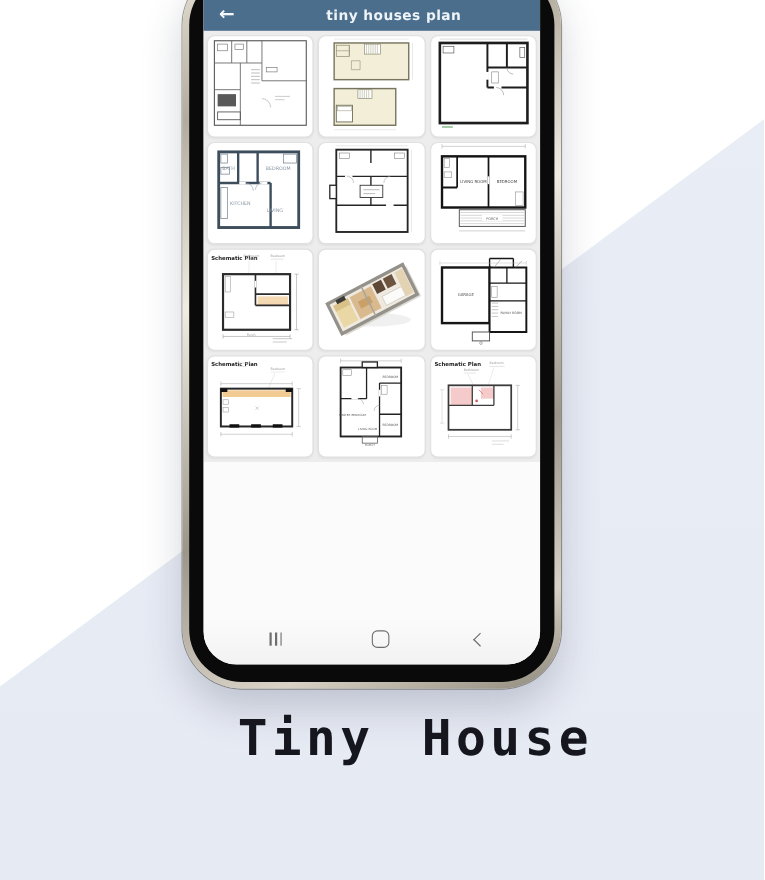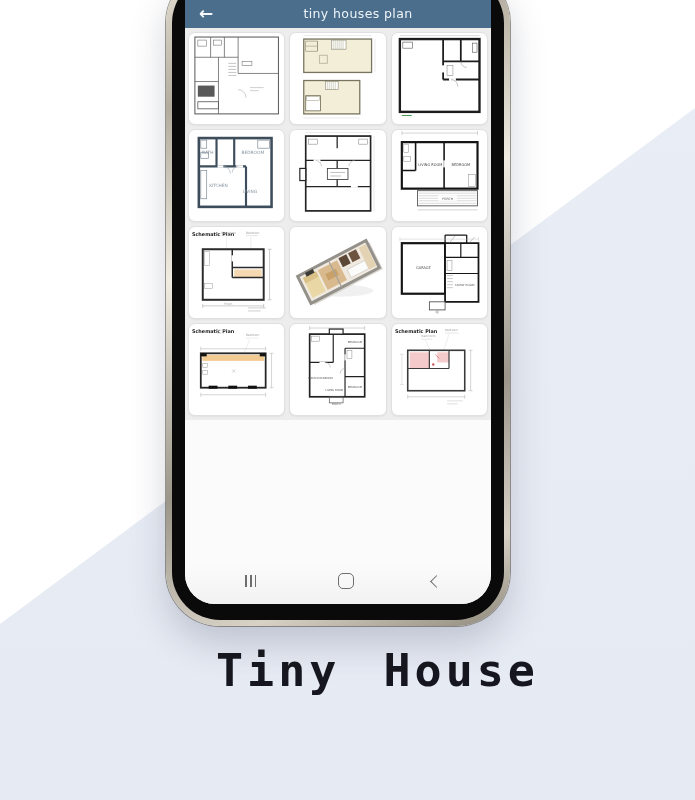--- a/index.html
+++ b/index.html
@@ -17,21 +17,21 @@
     box-shadow:0 0 0 1px rgba(80,74,62,.55), 0 18px 36px rgba(50,60,85,.22);}
   .phone-bezel{width:100%;height:100%;box-sizing:border-box;background:#0a0a0a;
     border-radius:48px;padding:13px 13px 16px 13px;}
   .phone-screen{position:relative;width:100%;height:100%;box-sizing:border-box;background:#fbfbfb;
     border-radius:6px 6px 30px 30px;overflow:hidden;display:flex;flex-direction:column;}
 
   
   .appbar{height:40px;flex:0 0 40px;background:#4b6e8d;display:flex;align-items:flex-end;position:relative;}
   .appbar-inner{height:30px;width:100%;display:flex;align-items:center;position:relative;}
   .back-arrow{position:absolute;left:14px;color:#f4f8fb;font-size:17px;font-weight:bold;line-height:1;cursor:pointer;}
-  .appbar-title{width:100%;text-align:center;color:#eef4f8;font-size:12.5px;font-weight:normal;letter-spacing:.4px;padding-left:40px;}
+  .appbar-title{width:100%;text-align:center;color:#eef4f8;font-size:12.5px;font-weight:bold;letter-spacing:.4px;padding-left:40px;}
 
   
   .plan-grid{flex:0 0 auto;background:#ededee;padding:4px 3px;display:grid;
     grid-template-columns:repeat(3,1fr);grid-auto-rows:93px;gap:4px;}
   .card{background:#ffffff;border:1px solid #e0e0e2;border-radius:7px;overflow:hidden;
     box-shadow:0 1px 2px rgba(0,0,0,.05);cursor:pointer;}
   .card svg{width:100%;height:100%;display:block;}
 
   .screen-rest{flex:1 1 auto;background:#fbfbfb;}
 

